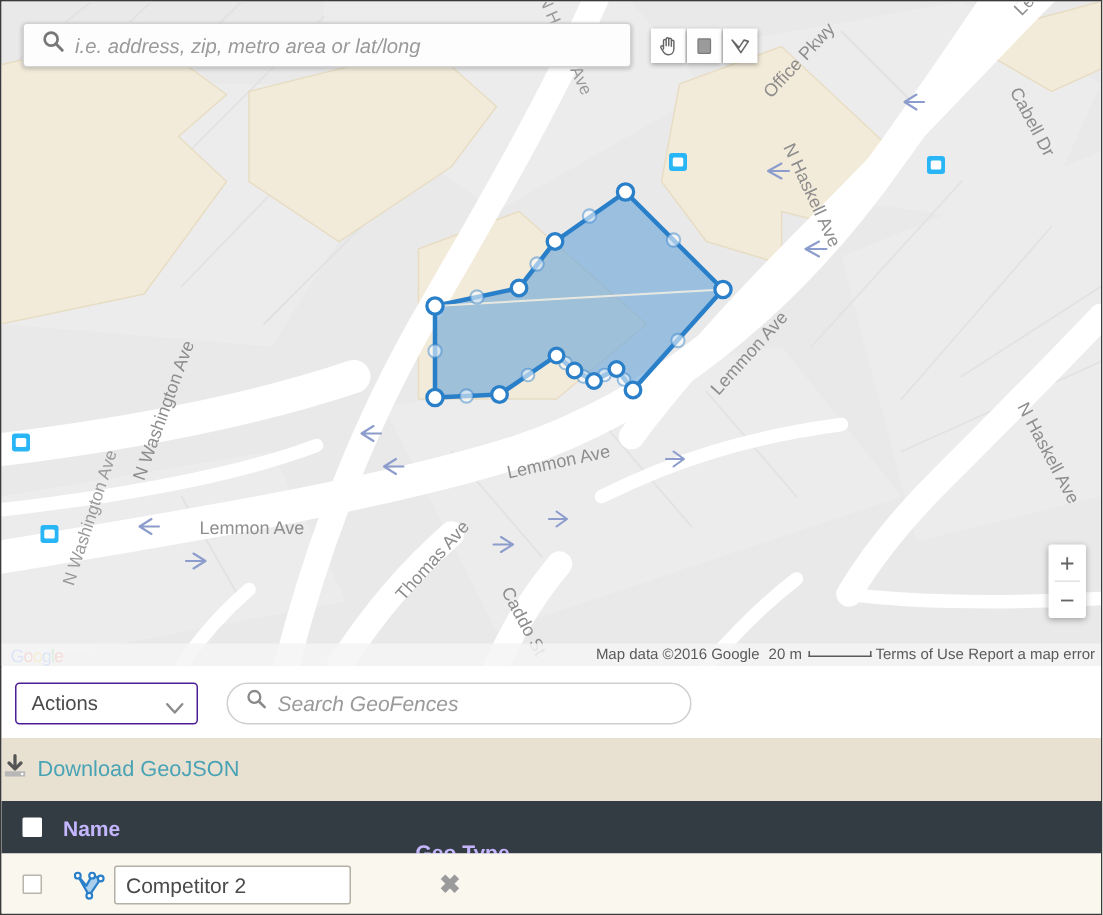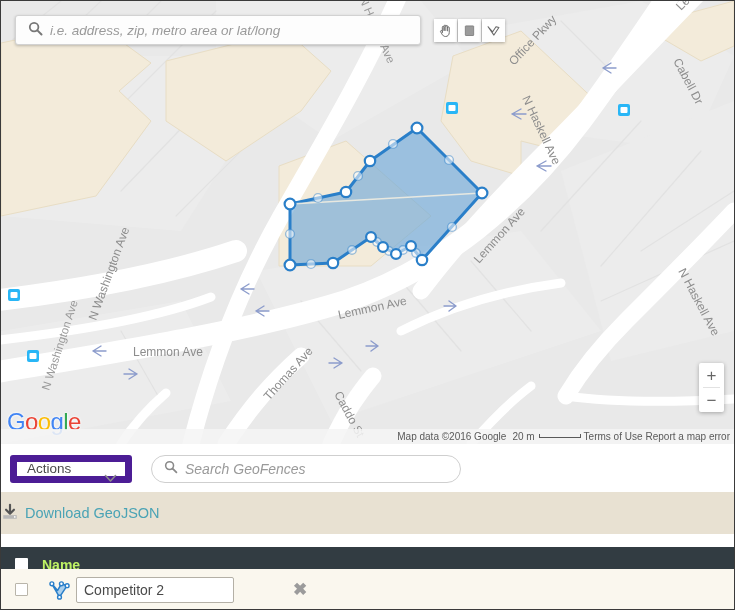--- a/index.html
+++ b/index.html
@@ -75,23 +75,23 @@
     display: flex; align-items: center; justify-content: center;
     font-size: 17px; color: #666; cursor: pointer;
     background: transparent; border: 0; padding: 0;
     font-family: "Liberation Sans", sans-serif;
     line-height: 1;
   }
   .zoom-div { height: 1px; background: #e2e2e2; margin: 0 4px; }
 
   
   .glogo {
-    position: absolute; left: 6px; bottom: 8px;
-    font-family: "Liberation Sans", sans-serif;
-    font-size: 24px; font-weight: 500;
+    position: absolute; left: 6px; bottom: 0;
+    font-family: "Liberation Sans", sans-serif;
+    font-size: 12px; font-weight: 500;
     letter-spacing: -.6px;
     text-shadow: 0 0 3px rgba(255,255,255,.95), 0 0 2px rgba(255,255,255,.95);
   }
   .g1{color:#4285F4}.g2{color:#EA4335}.g3{color:#FBBC05}.g4{color:#4285F4}
   .g5{color:#34A853}.g6{color:#EA4335}
 
   
   .attrib {
     position: absolute; left: 0; right: 0; bottom: 0;
     height: 15px;
@@ -112,21 +112,21 @@
   .toolrow {
     position: absolute; left: 0; top: 444px;
     width: 733px; height: 47px;
     background: #fff;
     display: flex; align-items: center;
     padding: 0 8px;
   }
   .actions-select {
     position: relative;
     width: 122px; height: 28px;
-    border: 7px solid #4c1d95;
+    border: 1px solid #4c1d95;
     border-radius: 3px;
     background: #fff;
     display: flex; align-items: center;
     padding: 0 10px;
     font-size: 13.5px; color: #4a4a4a;
     cursor: pointer;
     margin-left: 1px;
   }
   .actions-select .chev { position: absolute; right: 8px; top: 9px; }
   .gf-search {
@@ -157,25 +157,25 @@
   }
   .dl-link {
     display: flex; align-items: center;
     color: #4aa3b5; font-size: 14.5px;
     text-decoration: none; cursor: pointer;
   }
   .dl-link .dlicon { margin-right: 6px; }
 
   
   .thead {
-    position: absolute; left: 0; top: 546px;
+    position: absolute; left: 0; top: 533px;
     width: 733px; height: 35px;
     background: #323c42;
     display: flex; align-items: center;
-    color: #bef264; font-size: 14px; font-weight: bold;
+    color: #c4b5fd; font-size: 14px; font-weight: bold;
   }
   .th-check { width: 41px; display: flex; justify-content: center; align-items: center; }
   .th-check .box {
     width: 13px; height: 13px; background: #fff; border-radius: 1px;
     cursor: pointer; display: block;
   }
   .th-name { width: 235px; }
   .th-geo { flex: 1; margin-top: 32px; }
 
   .trow {

